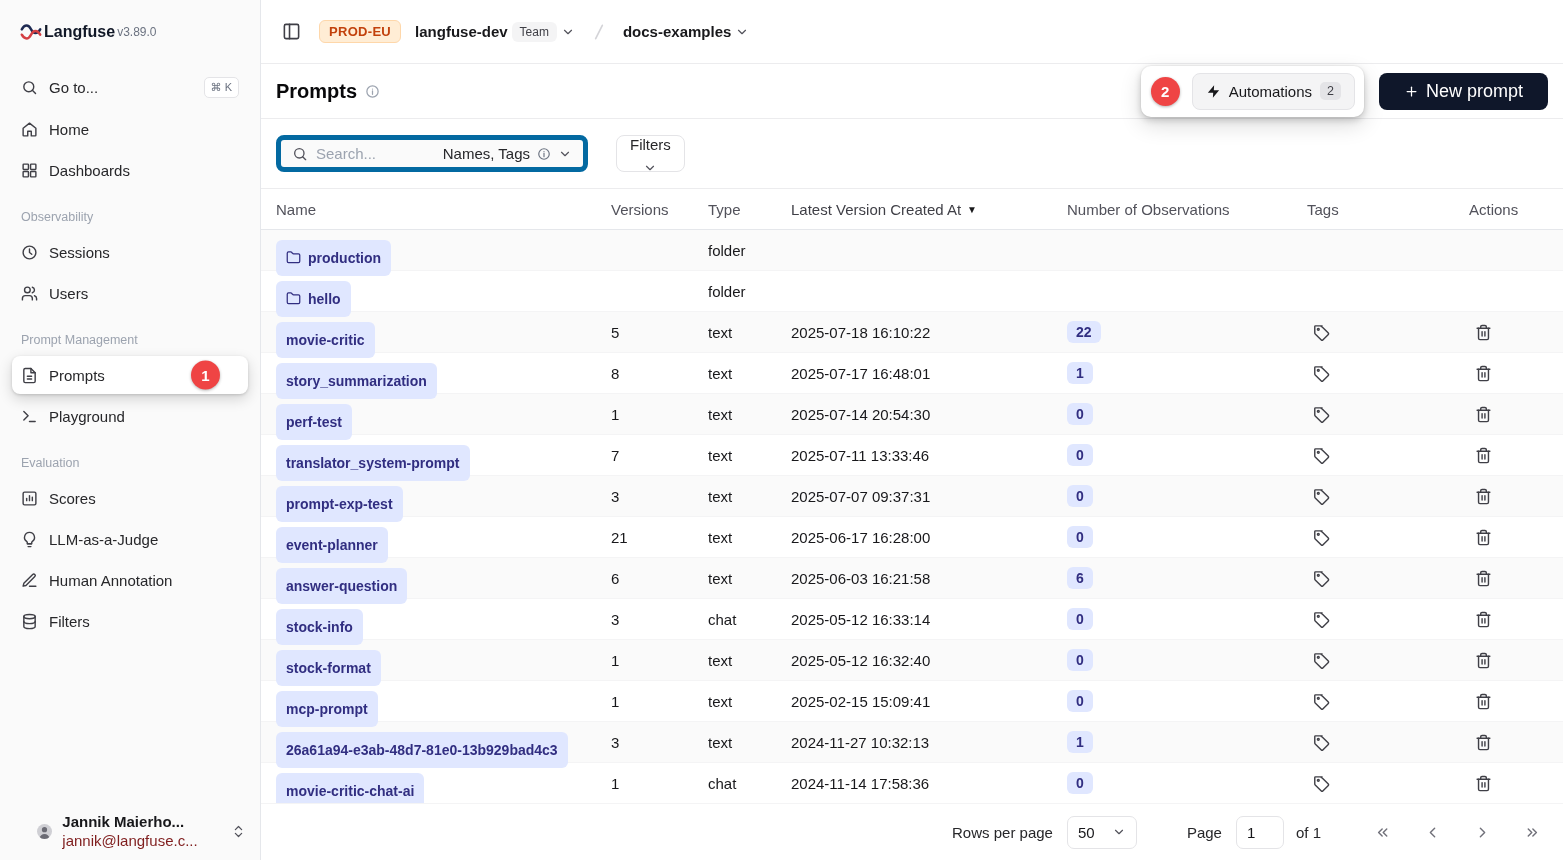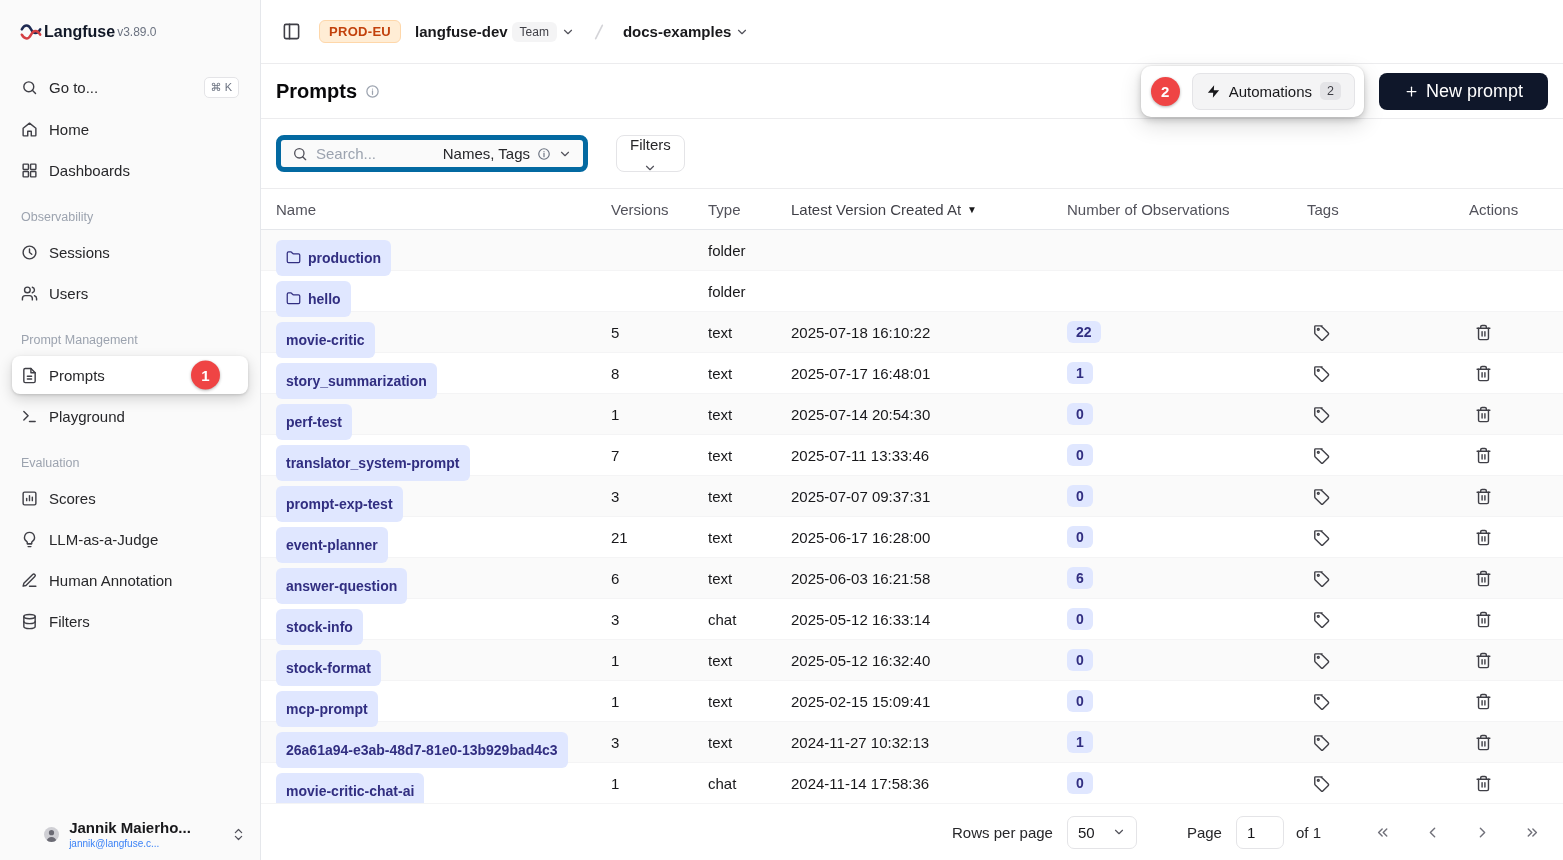--- a/index.html
+++ b/index.html
@@ -26,21 +26,21 @@
   .side-section-label { font-size:12.5px; color:#9ca3af; padding:18px 9px 6px; }
   .side-item { display:flex; align-items:center; gap:11px; height:38px; padding:0 9px; border-radius:6px; color:#27272a; position:relative; margin:3px 0; cursor:pointer; }
   .side-item .icon, .goto .icon { width:17px; height:17px; color:#3f3f46; }
   .side-item.active { background:#fff; border-radius:8px; font-weight:500; box-shadow:0 1px 3px rgba(0,0,0,.15), 0 5px 14px rgba(0,0,0,.16); }
   .step-circle { display:inline-flex; align-items:center; justify-content:center; width:29px; height:29px; border-radius:50%; background:var(--annotation-red,#ef4444); color:#fff; font-size:15px; font-weight:700; box-shadow:0 1px 3px rgba(0,0,0,.3); flex:none; }
   .side-step { position:absolute; right:28px; top:50%; transform:translateY(-50%); }
   .side-user { display:flex; align-items:center; gap:10px; padding:11px 14px; }
   .avatar { width:38px; height:38px; border-radius:8px; overflow:hidden; flex:none; }
   .user-texts { min-width:0; display:flex; flex-direction:column; gap:2px; }
   .user-name { font-size:15px; font-weight:600; color:#18181b; white-space:nowrap; overflow:hidden; }
-  .user-email { font-size:10px; color:#3b82f6; white-space:nowrap; overflow:hidden; }
+  .user-email { font-size:15px; color:#7f1d1d; white-space:nowrap; overflow:hidden; }
   .side-user .icon { width:15px; height:15px; color:#52525b; margin-left:auto; }
 
   
   .main { flex:1; display:flex; flex-direction:column; background:#fff; min-width:0; }
   .topbar { height:64px; min-height:64px; display:flex; align-items:center; gap:14px; padding:0 16px; border-bottom:1px solid #ececee; }
   .panel-toggle .icon { width:19px; height:19px; color:#3f3f46; }
   .env-badge { background:var(--env-badge-bg,#ffedd5); color:var(--env-badge-text,#c2410c); border:1px solid #fed7aa; font-size:13px; font-weight:600; padding:3px 9px; border-radius:6px; letter-spacing:.3px; }
   .crumb { display:flex; align-items:center; gap:4px; cursor:pointer; }
   .crumb-name { font-size:15px; font-weight:600; color:#18181b; }
   .team-badge { background:#f4f4f5; color:#3f3f46; font-size:12px; font-weight:500; padding:3px 8px; border-radius:6px; }

